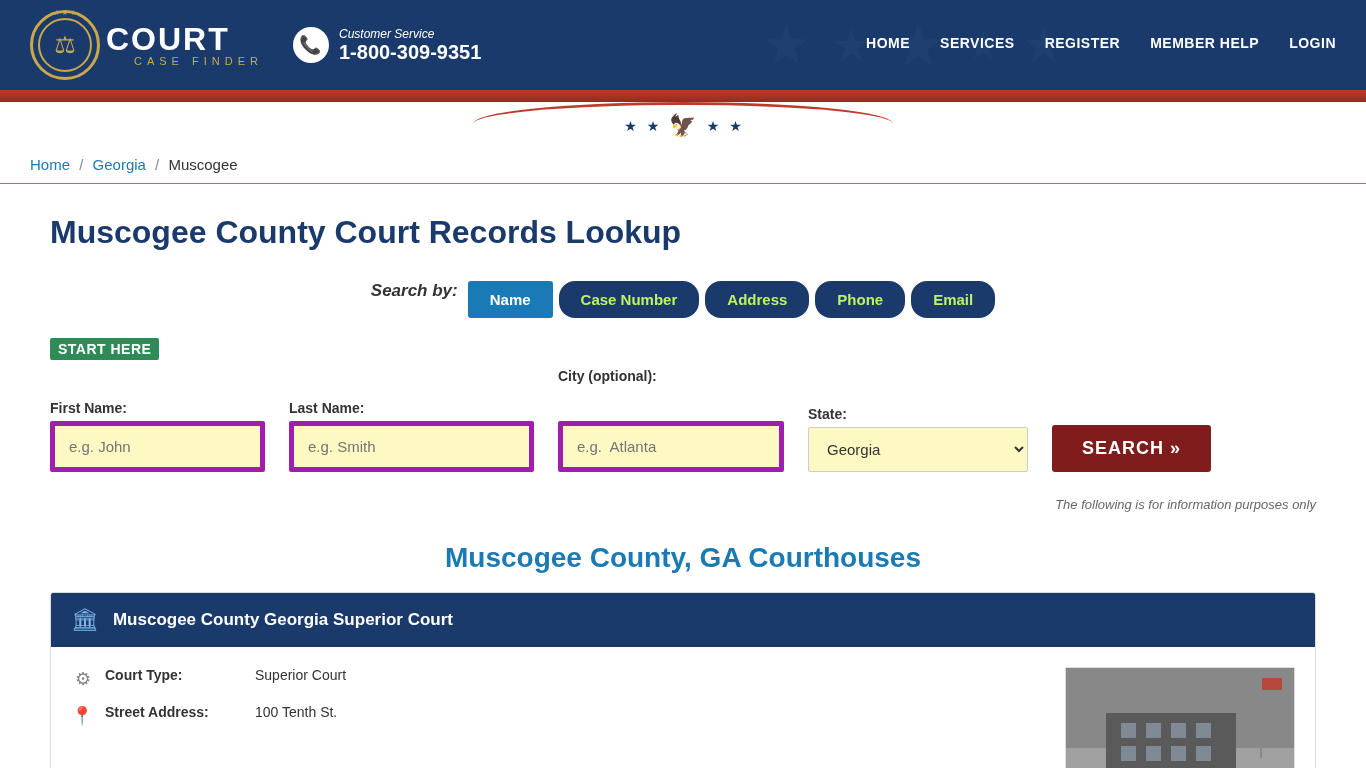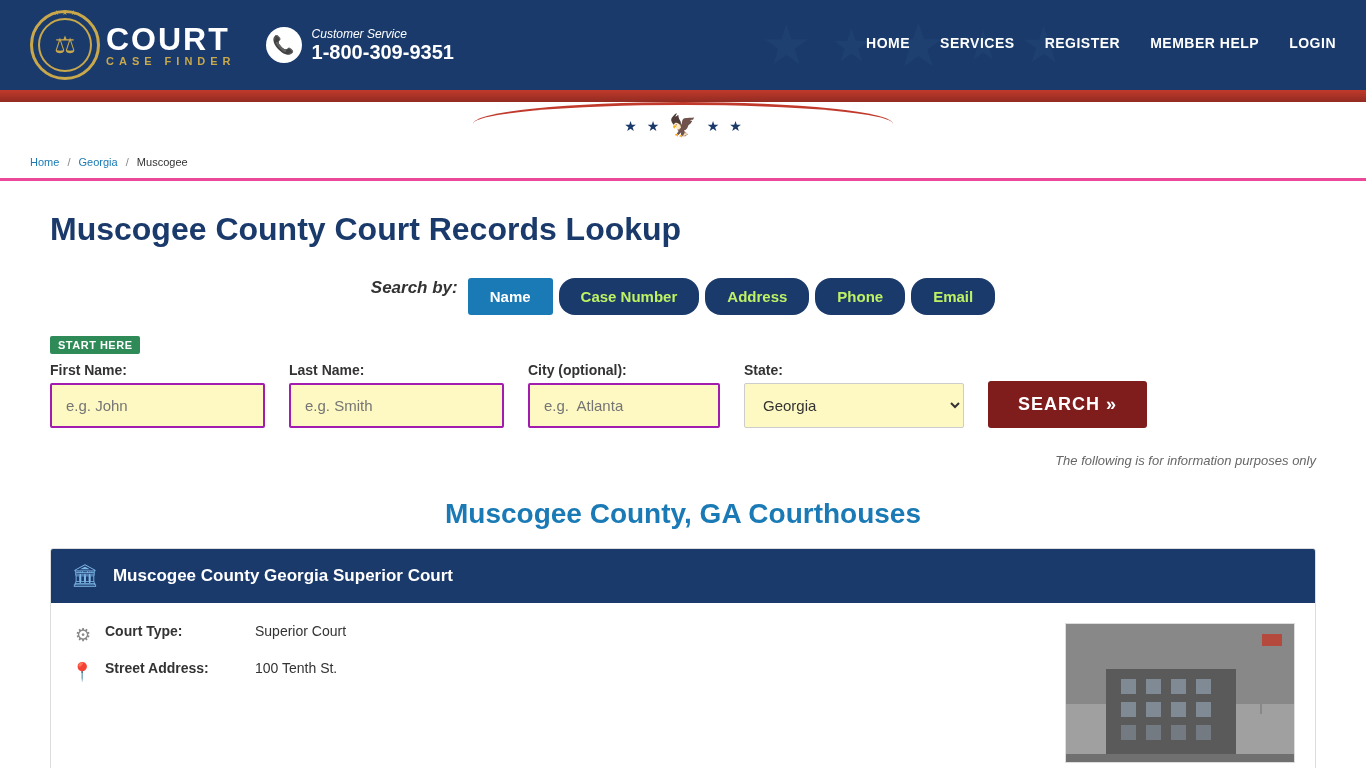--- a/index.html
+++ b/index.html
@@ -52,21 +52,22 @@
       color: #fff;
       font-size: 32px;
       font-weight: 900;
       letter-spacing: 2px;
       line-height: 1;
     }
     .logo-case-finder {
       color: #c9a84c;
       font-size: 11px;
       letter-spacing: 5px;
-      font-weight: 700;
+      font-weight: 400;
+      margin-left: 28px;
     }
 
     .header-bg-stars {
       position: absolute;
       right: 300px;
       top: 0;
       height: 90px;
       display: flex;
       align-items: center;
       gap: 20px;
@@ -153,22 +154,22 @@
       align-items: center;
       gap: 10px;
       z-index: 1;
     }
     .eagle-star { color: #1a3a6b; font-size: 14px; }
     .eagle-symbol { color: #1a3a6b; font-size: 22px; }
 
     
     .breadcrumb {
       padding: 10px 30px;
-      font-size: 11px;
-      border-bottom: 3px solid #ec4899;
+      font-size: 15px;
+      border-bottom: 1px solid #ec4899;
     }
     .breadcrumb a { color: #1a7ab5; text-decoration: none; }
     .breadcrumb-sep { color: #888; margin: 0 5px; }
     .breadcrumb-current { color: #333; }
 
     
     .main-content {
       padding: 30px 50px 40px;
     }
 
@@ -211,21 +212,21 @@
       background: #1a3a6b;
       color: #bef264;
       border-radius: 16px;
     }
 
     
     .start-here-badge {
       display: inline-block;
       background: #2e8b57;
       color: #fff;
-      font-size: 11px;
+      font-size: 14px;
       font-weight: 700;
       padding: 3px 8px;
       border-radius: 2px;
       margin-bottom: 8px;
       letter-spacing: 0.5px;
     }
 
     
     .search-form {
       background: #fff;
@@ -242,21 +243,21 @@
       gap: 5px;
     }
     .field-label {
       font-size: 14px;
       font-weight: 700;
       color: #333;
     }
     .field-input {
       padding: 12px 14px;
       font-size: 15px;
-      border: 2px solid #a21caf;
+      border: 5px solid #a21caf;
       border-radius: 2px;
       background: #fef9c3;
       outline: none;
       color: #aaa;
     }
     .field-select {
       padding: 12px 14px;
       font-size: 15px;
       border: 1px solid #ccc;
       border-radius: 2px;
@@ -454,26 +455,26 @@
     <div class="start-here-badge">START HERE</div>
     <div class="search-fields-row">
 
       <div class="field-group">
         <label class="field-label">First Name:</label>
         <input class="field-input" type="text" placeholder="e.g. John" style="width: 215px;">
       </div>
 
       <div class="field-group">
         <label class="field-label">Last Name:</label>
-        <input class="field-input" type="text" placeholder="e.g. Smith" style="width: 215px;">
+        <input class="field-input" type="text" placeholder="e.g. Smith" style="width: 245px;">
       </div>
 
       <div class="field-group">
         <label class="field-label">City (optional):</label>
-        <input class="field-input" type="text" placeholder="e.g.  Atlanta" style="width: 192px;">
+        <input class="field-input" type="text" placeholder="e.g.  Atlanta" style="width: 226px; margin-top: 32px;">
       </div>
 
       <div class="field-group">
         <label class="field-label">State:</label>
         <select class="field-select">
           <option>Georgia</option>
           <option>Alabama</option>
           <option>Alaska</option>
           <option>Arizona</option>
           <option>Arkansas</option>

